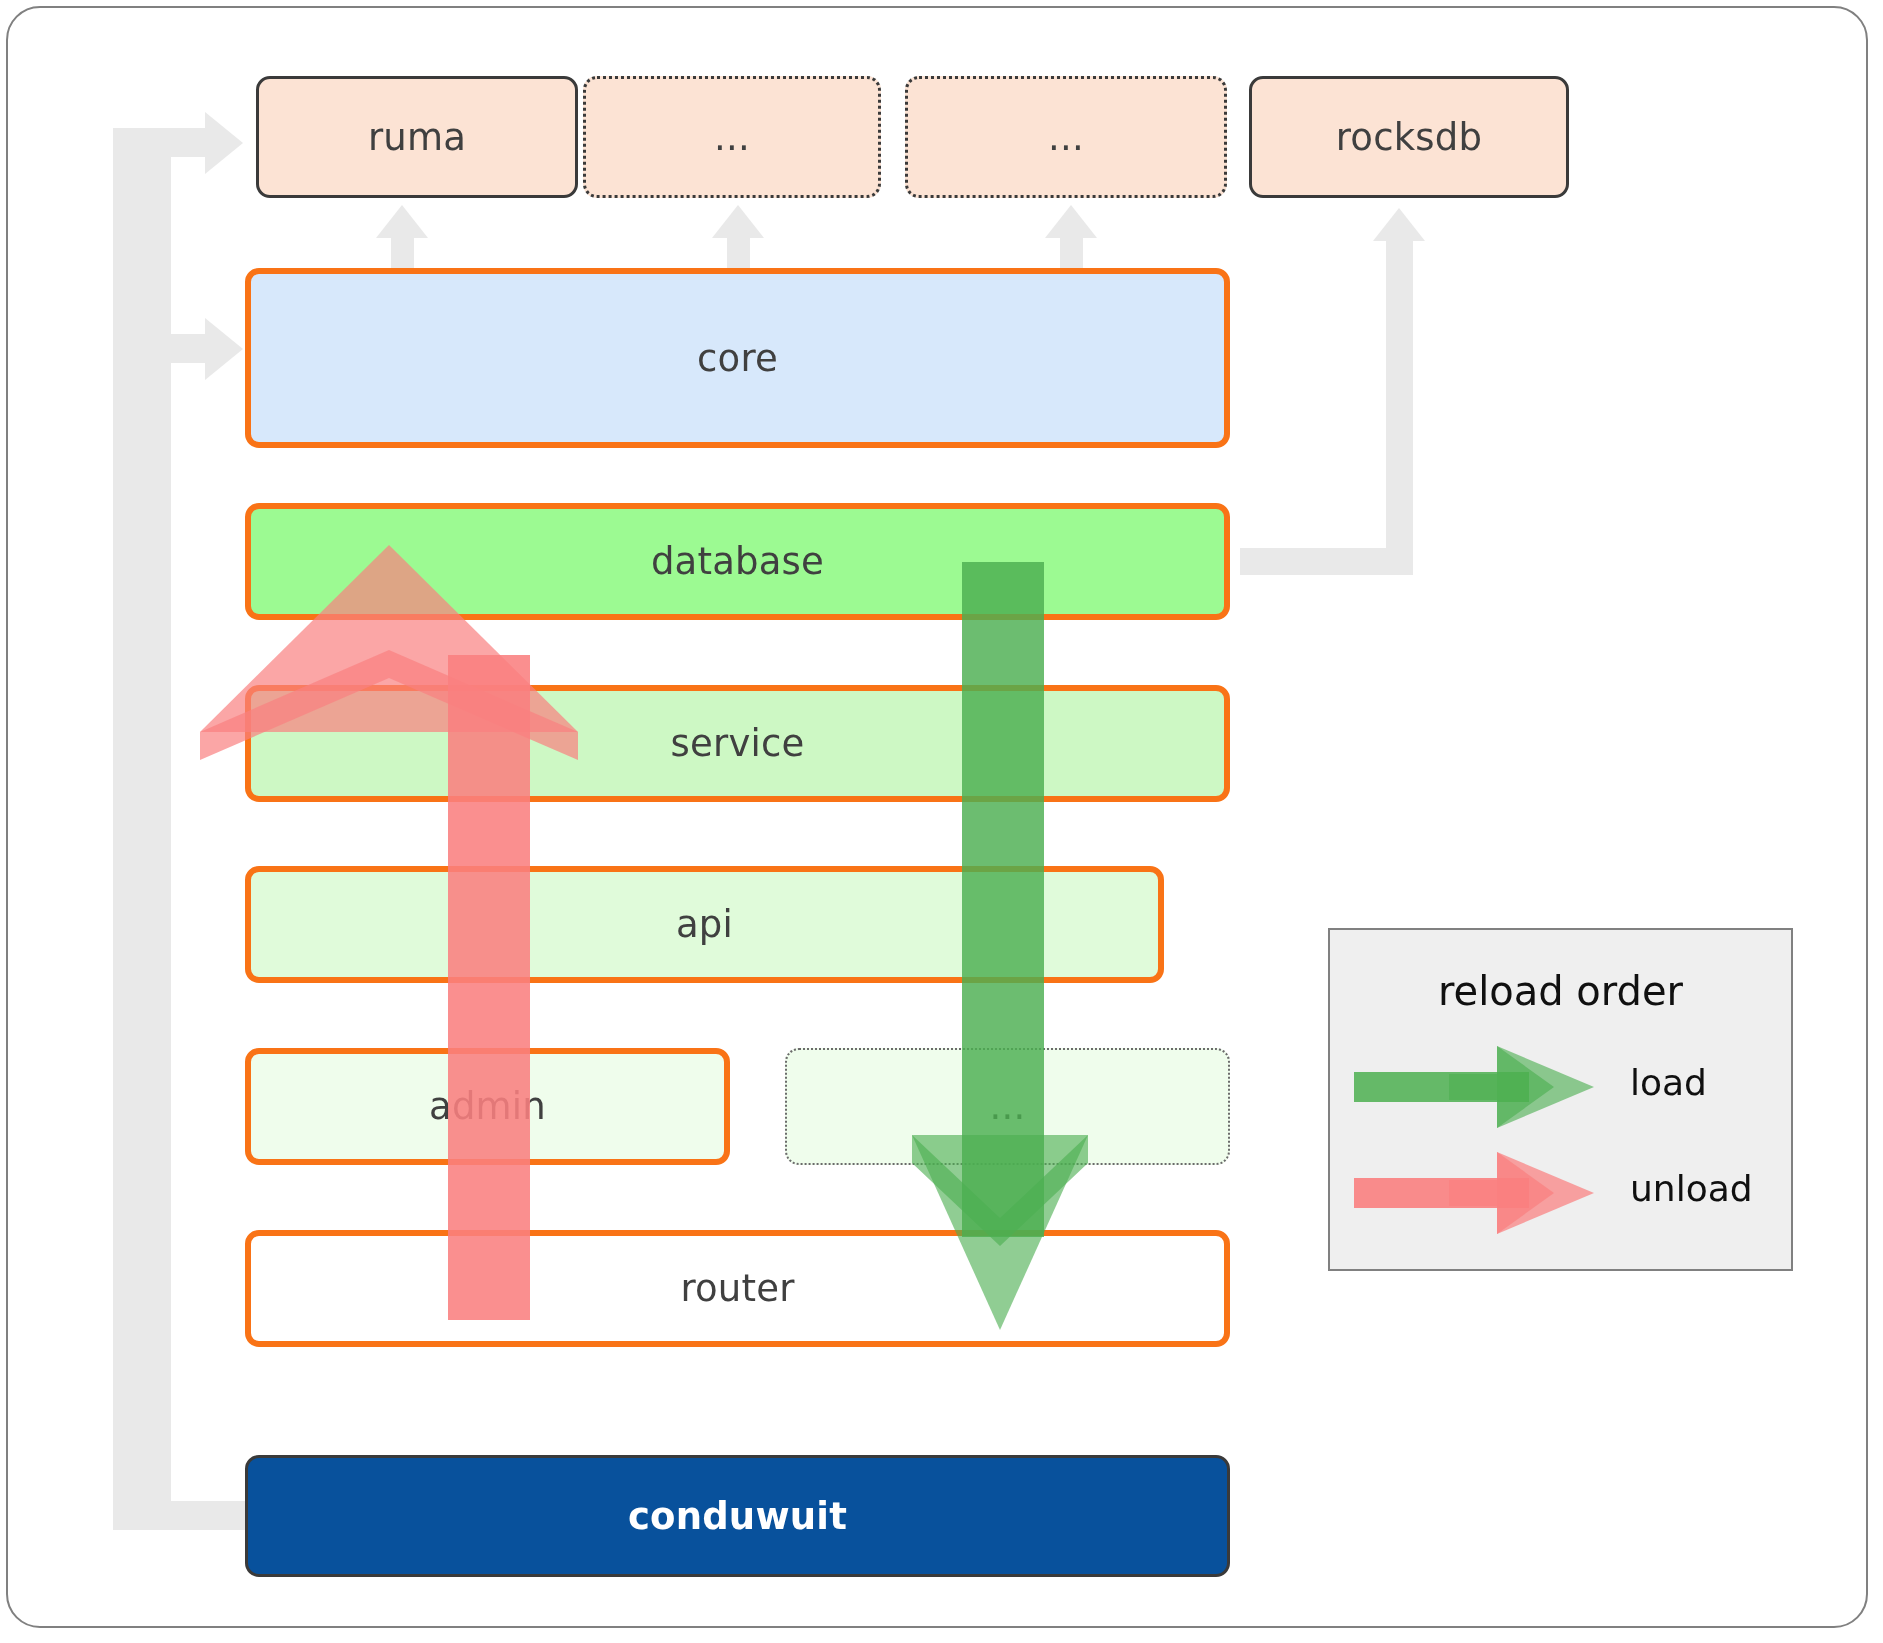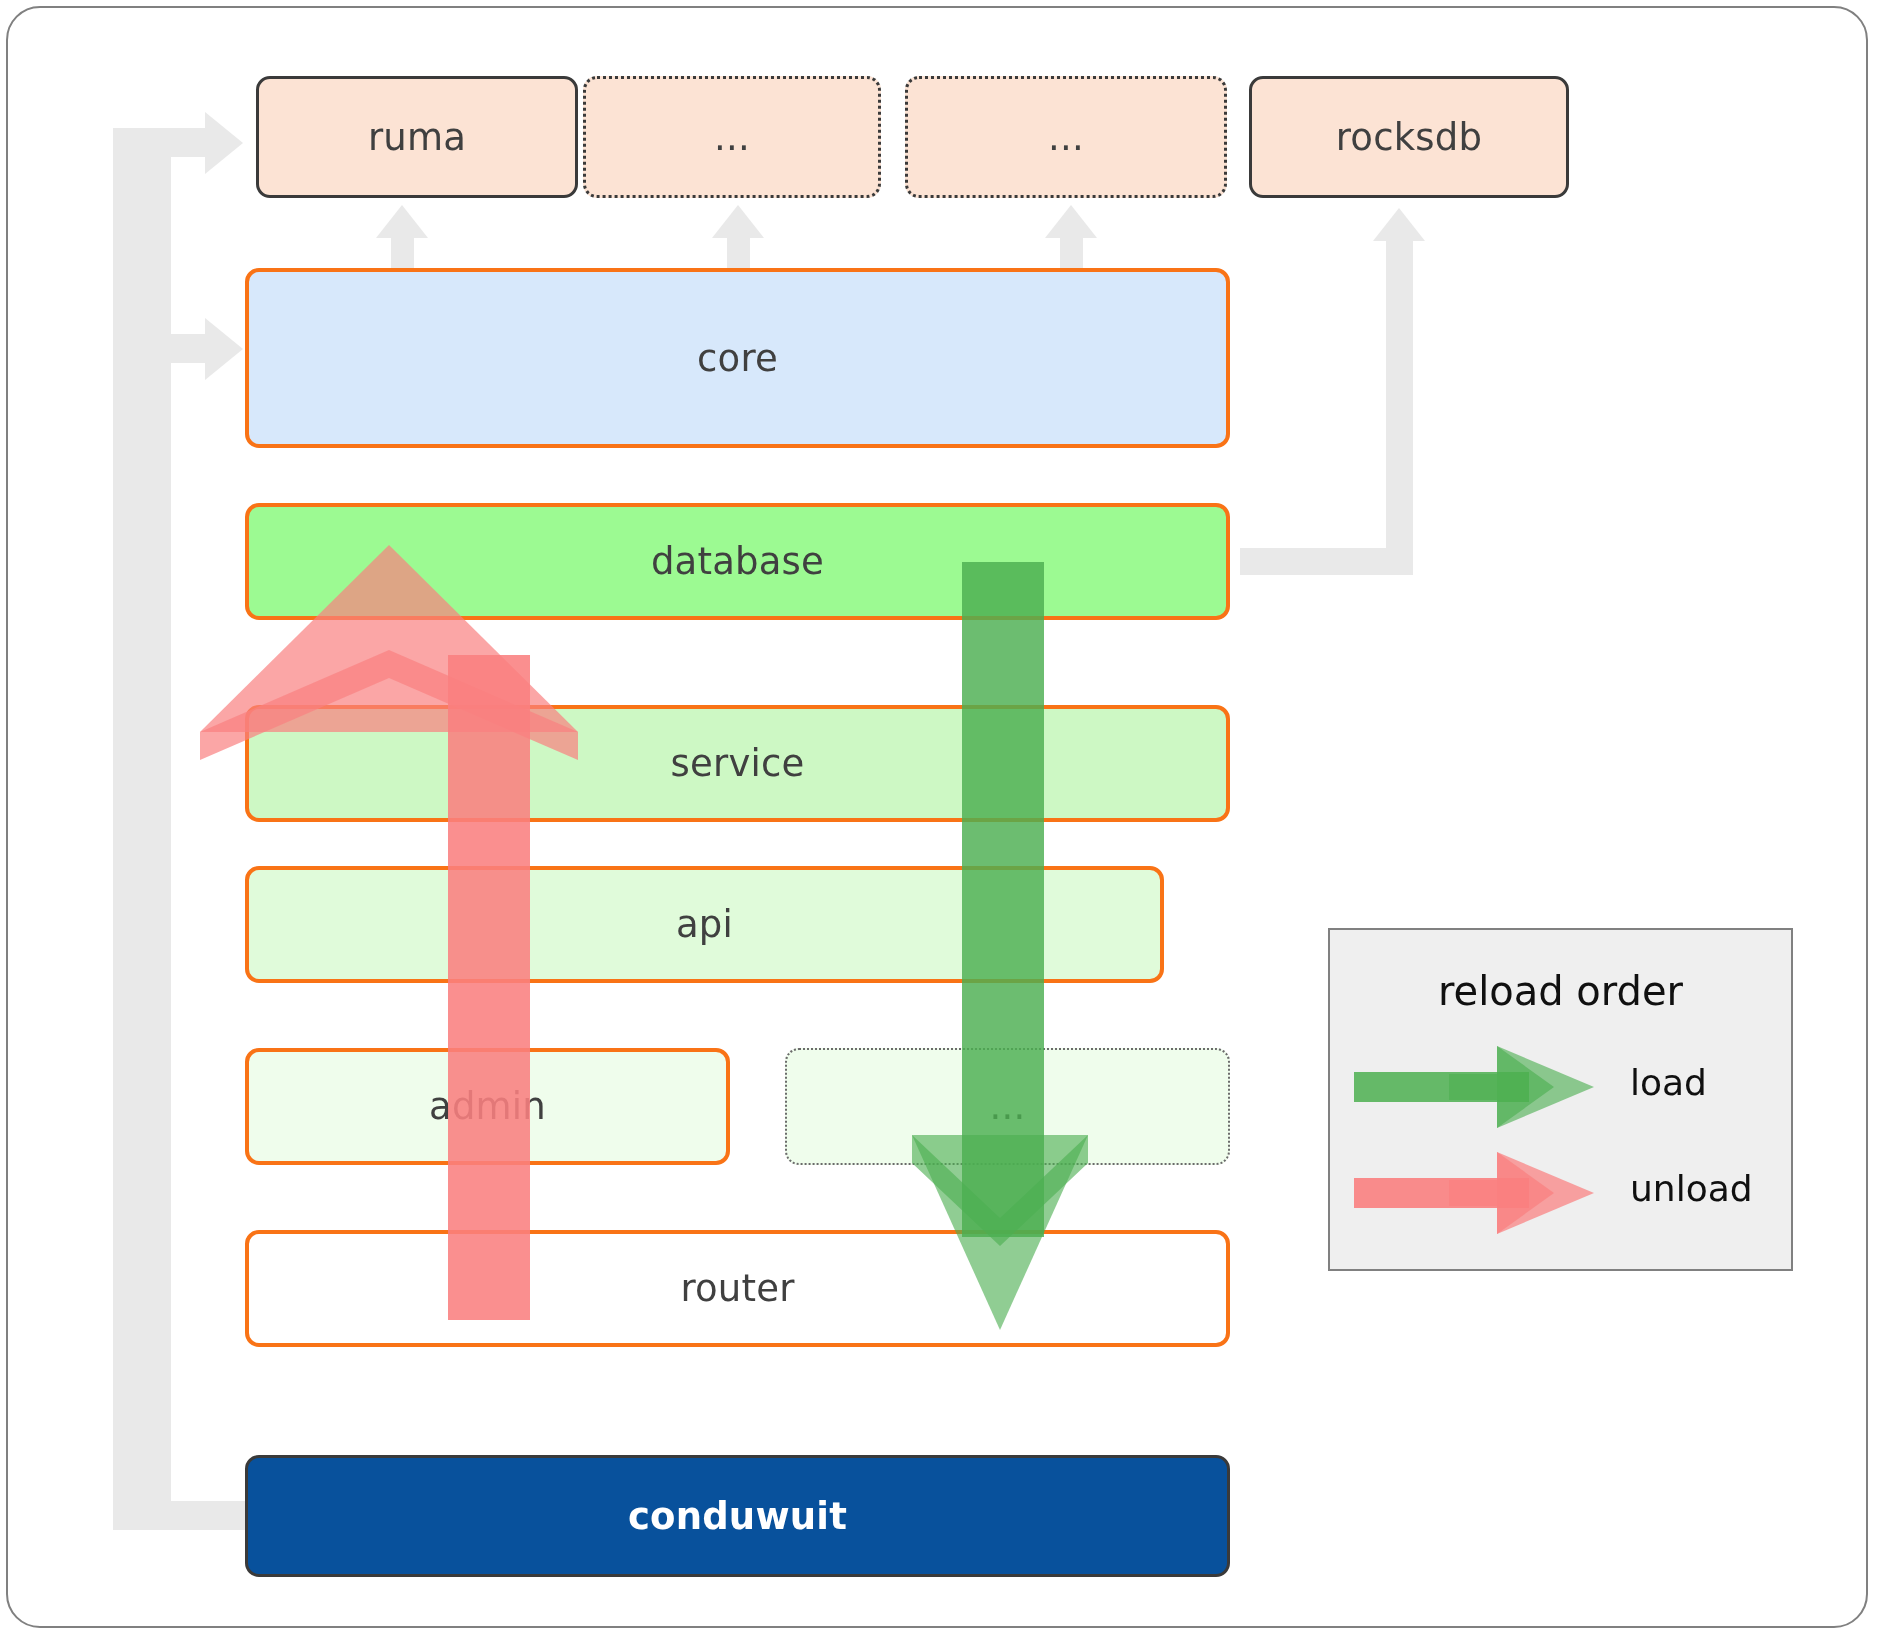--- a/index.html
+++ b/index.html
@@ -34,29 +34,29 @@
     position: absolute;
     box-sizing: border-box;
     display: flex;
     align-items: center;
     justify-content: center;
     border-radius: 14px;
     font-size: 37px;
     color: #404040;
     letter-spacing: 0.2px;
   }
-  .node.solid   { border: 4px solid #f97316; }
+  .node.solid   { border: 6px solid #f97316; }
   .node.dark    { border: 3px solid #3a3a3a; }
   .node.dotted  { border: 3px dotted #3a3a3a; }
   .node.dotted-light { border: 2px dotted #6b6b6b; }
 
   .ext   { background: #fce3d4; }
   .core  { background: #d7e8fb; }
   .db    { background: #9cfa92; }
-  .svc   { background: #cdf8c4; margin-top: 20px; }
+  .svc   { background: #cdf8c4; }
   .api   { background: #e0fbda; }
   .admin { background: #effdec; }
   .rtr   { background: #ffffff; }
   .brand { background: #08519c; color: #ffffff; font-weight: bold; }
 
   
   .grey { position: absolute; background: #e9e9e9; }
   .grey-head {
     position: absolute;
     width: 0; height: 0;

